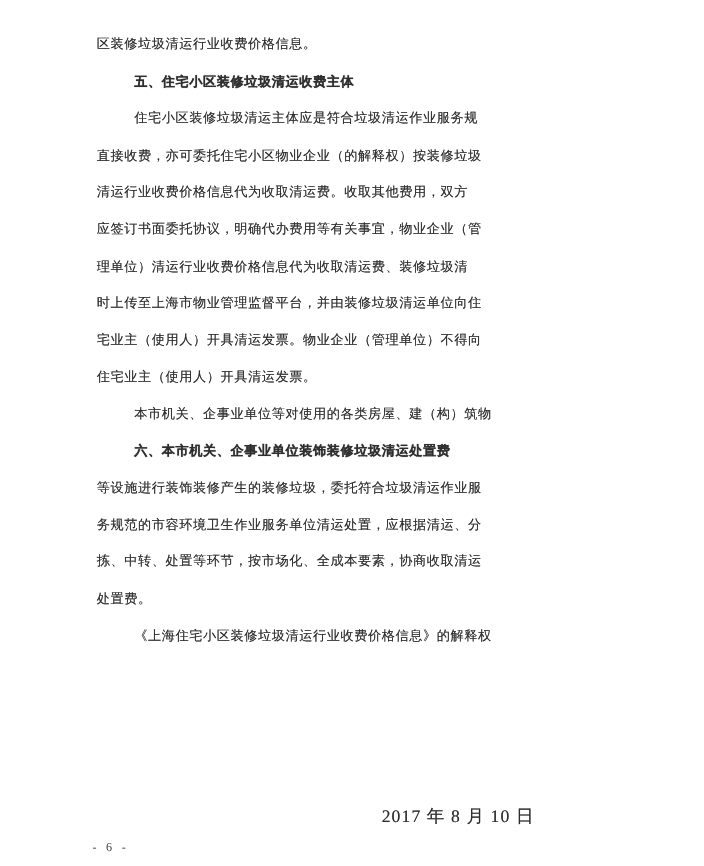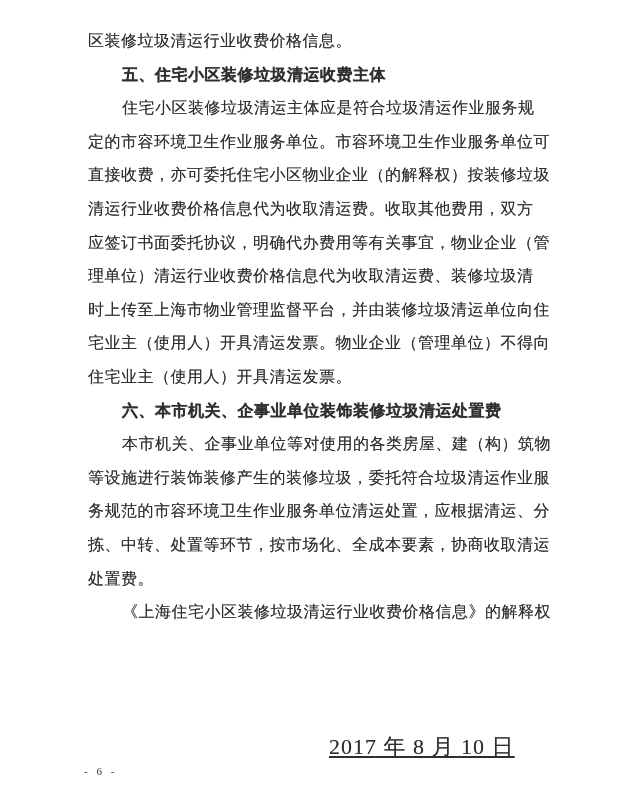--- a/index.html
+++ b/index.html
@@ -18,68 +18,66 @@
   }
   .text-block {
     position: absolute;
     left: 88px;
     top: 24px;
     width: 484px;
   }
   .line {
     height: 33.6px;
     line-height: 33.6px;
-    font-size: 16px;
+    font-size: 12px;
     letter-spacing: 0.5px;
     white-space: nowrap;
     text-shadow: 0 0 0.5px rgba(40,40,40,0.55);
   }
   .indent {
     padding-left: 34px;
   }
   .heading {
     font-weight: bold;
     text-shadow: 0 0 0.7px rgba(20,20,20,0.8);
   }
   .date {
     position: absolute;
-    left: 329px;
+    left: 347px;
     top: 732px;
-    font-size: 22px;
+    font-size: 16px;
     letter-spacing: 1px;
     text-shadow: 0 0 0.5px rgba(40,40,40,0.55);
-    text-decoration: underline;
   }
   .pagenum {
     position: absolute;
     left: 84px;
     top: 765px;
     font-size: 11px;
     letter-spacing: 3px;
     color: #3c3c3c;
   }
 </style>
 </head>
 <body>
 
 <div class="page">
   <div class="text-block">
     <div class="line">区装修垃圾清运行业收费价格信息。</div>
     <div class="line heading indent">五、住宅小区装修垃圾清运收费主体</div>
     <div class="line indent">住宅小区装修垃圾清运主体应是符合垃圾清运作业服务规</div>
-    <div class="line">定的市容环境卫生作业服务单位。市容环境卫生作业服务单位可</div>
     <div class="line">直接收费，亦可委托住宅小区物业企业（的解释权）按装修垃圾</div>
     <div class="line">清运行业收费价格信息代为收取清运费。收取其他费用，双方</div>
     <div class="line">应签订书面委托协议，明确代办费用等有关事宜，物业企业（管</div>
     <div class="line">理单位）清运行业收费价格信息代为收取清运费、装修垃圾清</div>
     <div class="line">时上传至上海市物业管理监督平台，并由装修垃圾清运单位向住</div>
     <div class="line">宅业主（使用人）开具清运发票。物业企业（管理单位）不得向</div>
     <div class="line">住宅业主（使用人）开具清运发票。</div>
+    <div class="line indent">本市机关、企事业单位等对使用的各类房屋、建（构）筑物</div>
     <div class="line heading indent">六、本市机关、企事业单位装饰装修垃圾清运处置费</div>
-    <div class="line indent">本市机关、企事业单位等对使用的各类房屋、建（构）筑物</div>
     <div class="line">等设施进行装饰装修产生的装修垃圾，委托符合垃圾清运作业服</div>
     <div class="line">务规范的市容环境卫生作业服务单位清运处置，应根据清运、分</div>
     <div class="line">拣、中转、处置等环节，按市场化、全成本要素，协商收取清运</div>
     <div class="line">处置费。</div>
     <div class="line indent">《上海住宅小区装修垃圾清运行业收费价格信息》的解释权</div>
   </div>
   <div class="date">2017 年 8 月 10 日</div>
   <div class="pagenum">- 6 -</div>
 </div>
 

